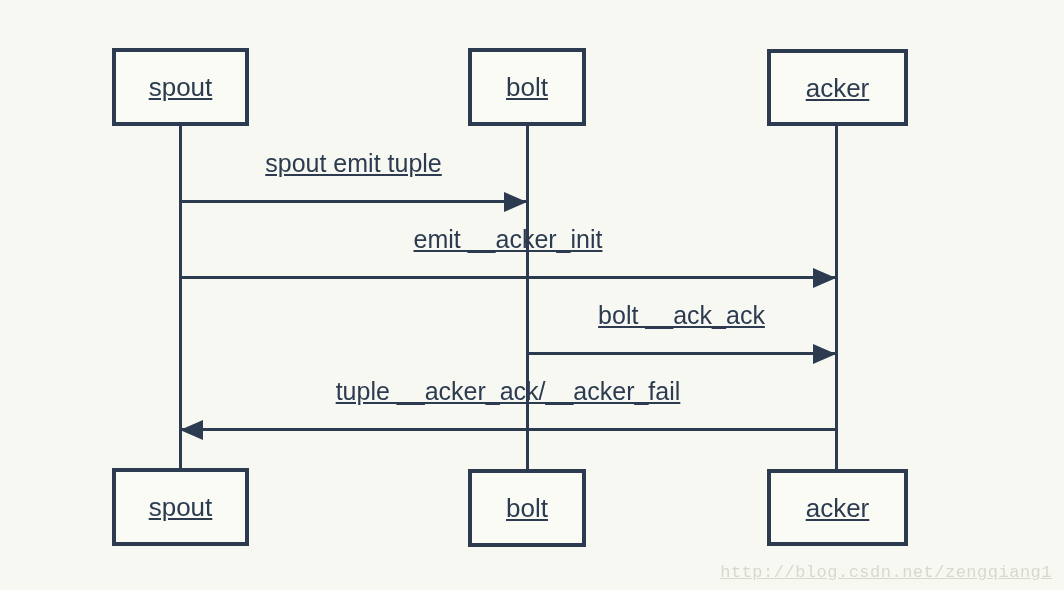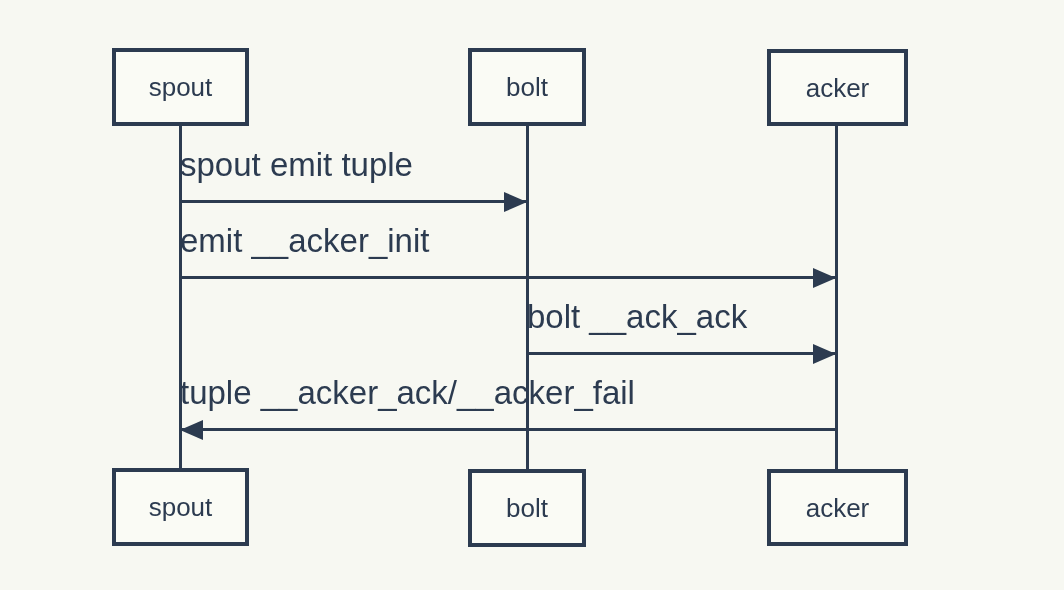--- a/index.html
+++ b/index.html
@@ -1,21 +1,21 @@
 <!DOCTYPE html>
 <html><head>
 <meta charset="utf-8">
 <style>
   :root{
     --ink:#2c3b50;
     --bg:#f7f8f2;
     --boxfill:#fafbf5;
     --wm:#d8d8d0;
   }
-  *{margin:0;padding:0;box-sizing:border-box;}
+  *{margin:0;padding:0;box-sizing:border-box;text-decoration:underline;}
   html,body{width:1064px;height:590px;}
   body{
     background:var(--bg);
     font-family:"Liberation Sans", sans-serif;
     color:var(--ink);
     overflow:hidden;
   }
   .diagram{
     position:relative;
     width:1064px;height:590px;
@@ -39,24 +39,24 @@
   }
   .m-line{
     position:absolute;
     left:0;right:0;top:0;
     height:3px;
     background:var(--ink);
   }
   .m-label{
     position:absolute;
     left:0;right:0;
-    bottom:20px;
-    text-align:left;
+    bottom:26px;
+    text-align:center;
     white-space:nowrap;
-    font-size:33px;
+    font-size:25px;
     line-height:1.1;
     color:var(--ink);
   }
   .m-head{
     position:absolute;
     top:50%;
     transform:translateY(-50%);
     width:0;height:0;
     border-top:10px solid transparent;
     border-bottom:10px solid transparent;
@@ -113,14 +113,15 @@
   <div class="message" style="left:180px;top:428px;width:656px">
     <span class="m-label">tuple __acker_ack/__acker_fail</span>
     <div class="m-line"></div>
     <div class="m-head left"></div>
   </div>
 
   <div class="actor-box" style="left:112px;top:468px;width:137px;height:78px">spout</div>
   <div class="actor-box" style="left:468px;top:469px;width:118px;height:78px">bolt</div>
   <div class="actor-box" style="left:767px;top:469px;width:141px;height:77px">acker</div>
 
+  <div class="watermark">http://blog.csdn.net/zengqiang1</div>
 
 </div>
 
 </body></html>

